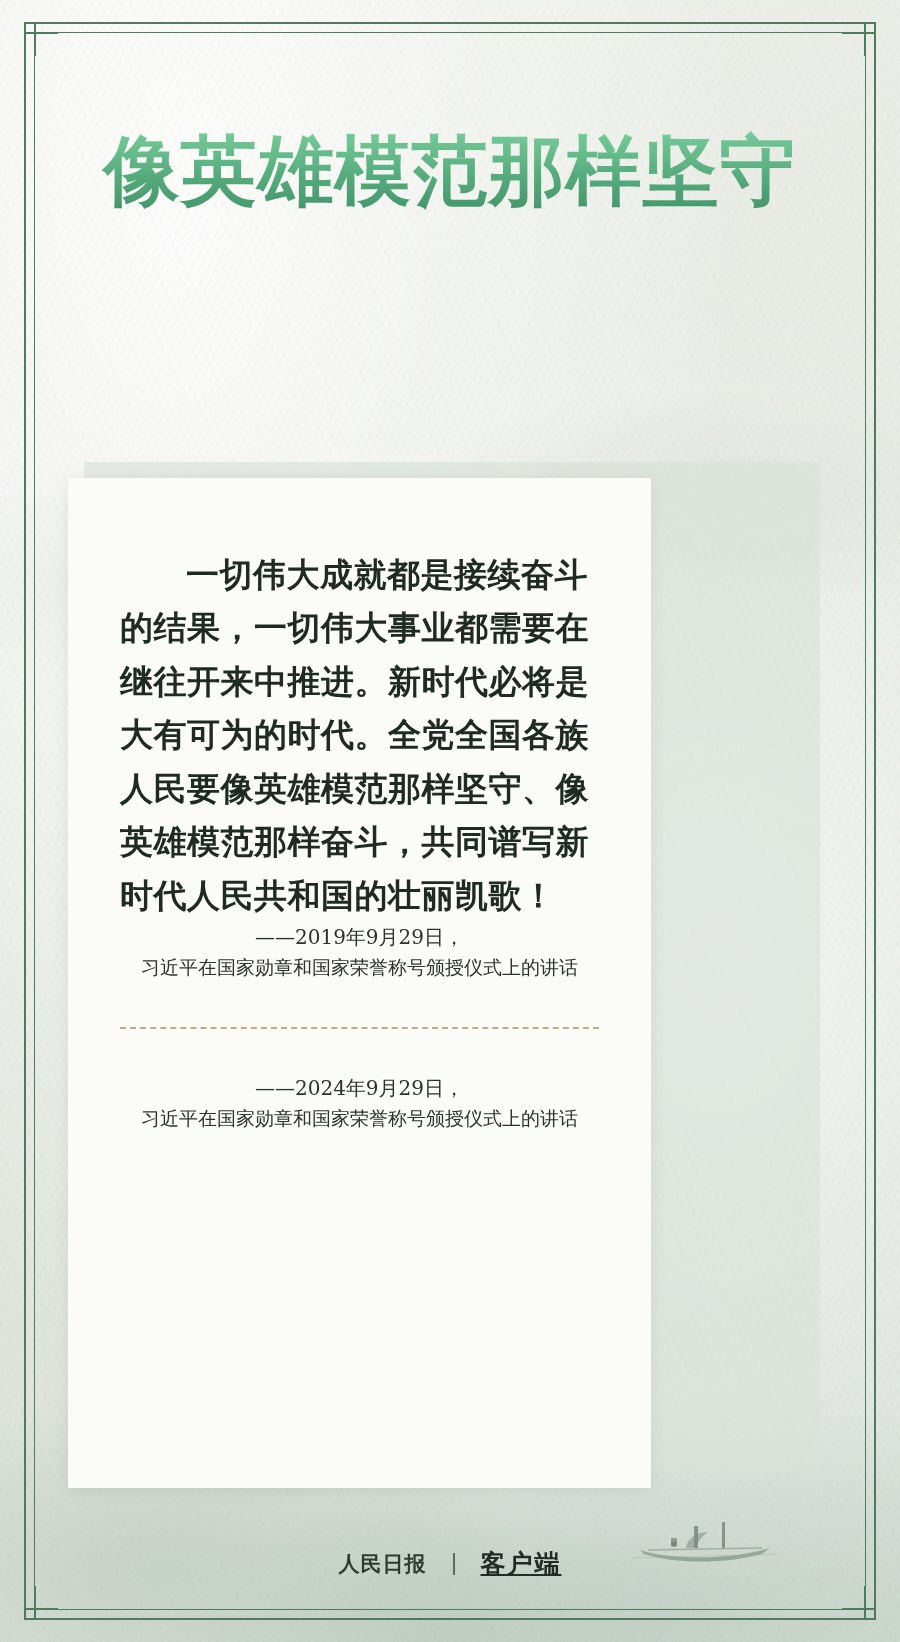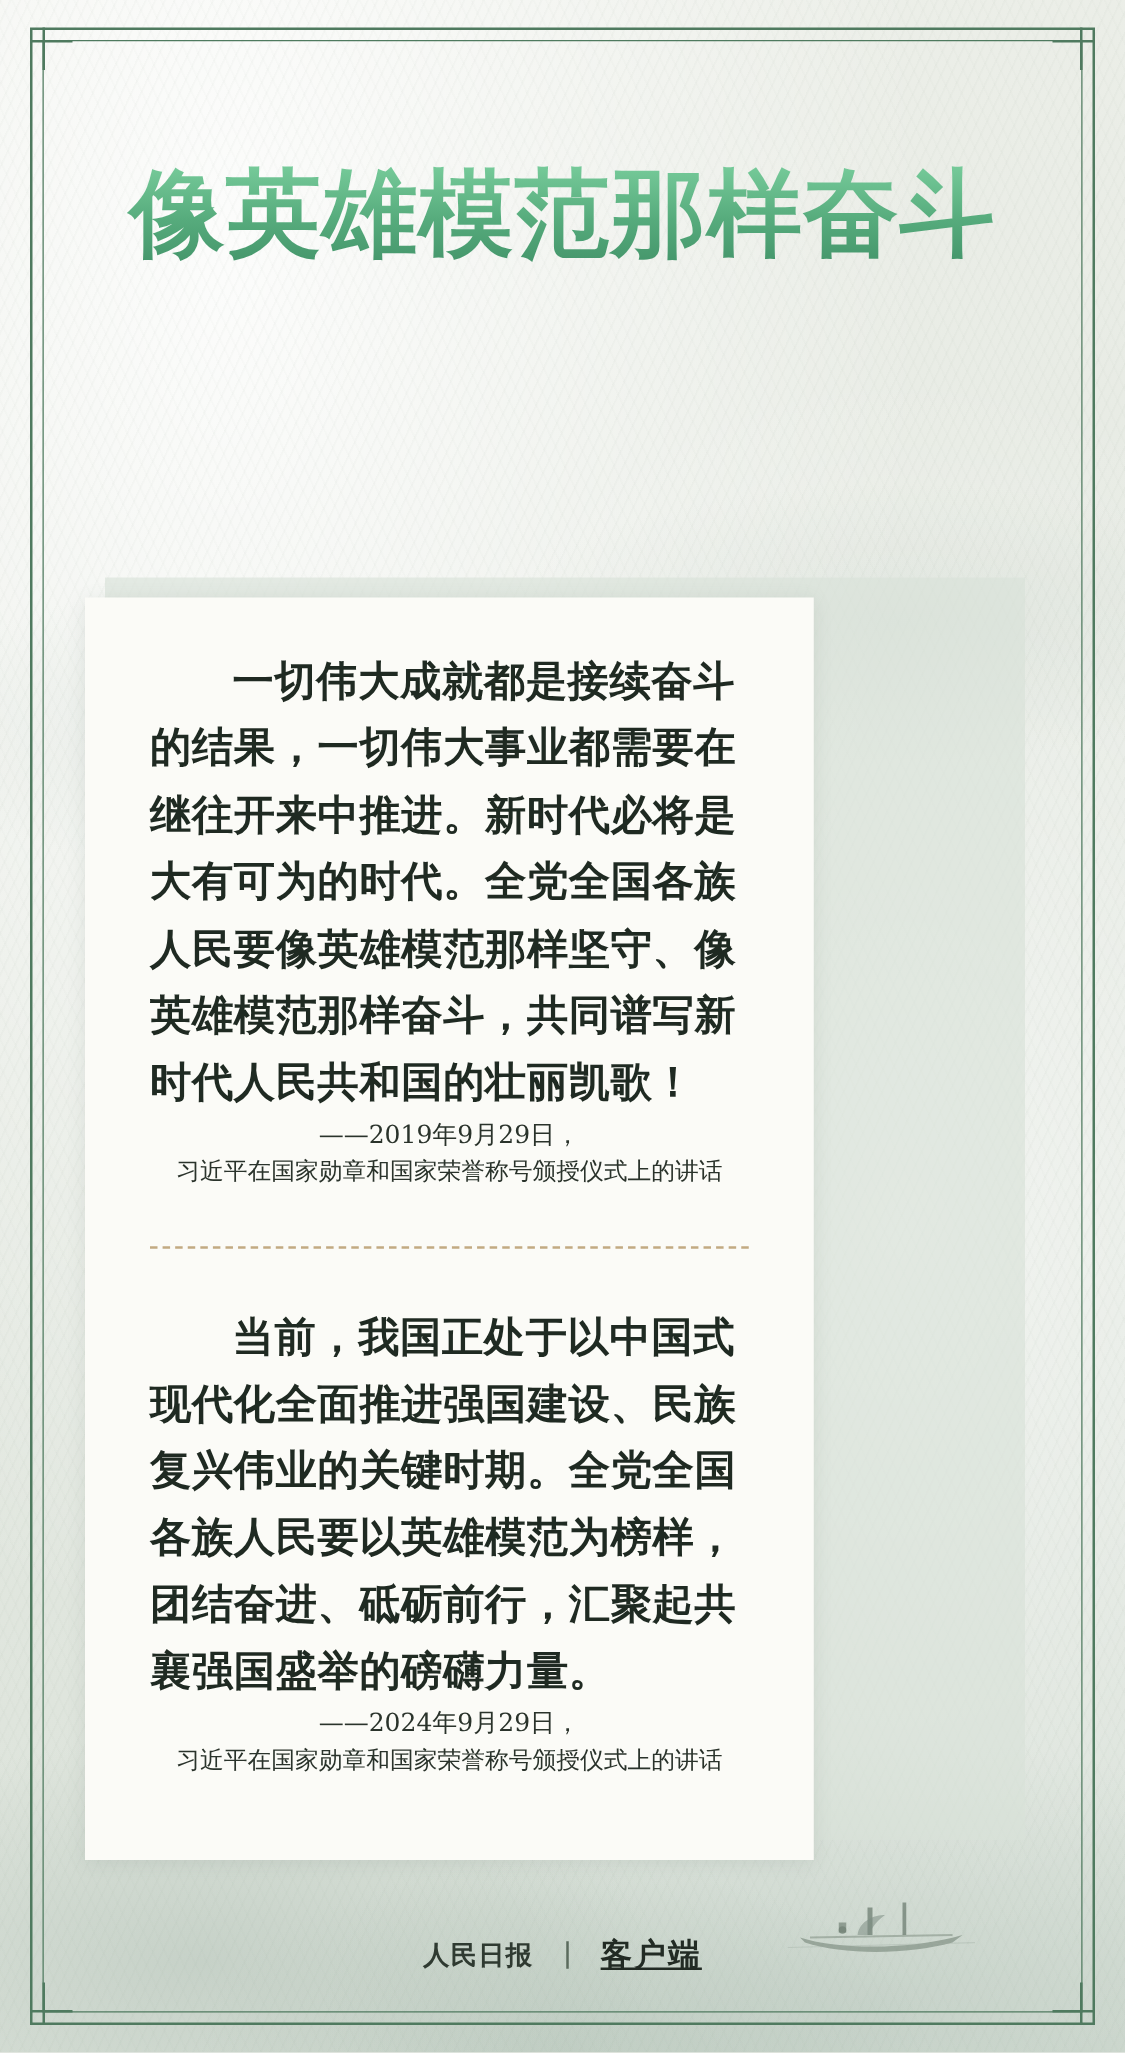--- a/index.html
+++ b/index.html
@@ -141,21 +141,21 @@
     opacity: 0.65;
   }
   .card {
     position: absolute;
     left: 68px;
     top: 478px;
     width: 583px;
     height: 1010px;
     background: #fbfbf7;
     box-sizing: border-box;
-    padding: 40px 52px 40px 52px;
+    padding: 70px 52px 40px 52px;
     box-shadow: 0 2px 14px rgba(90,110,95,0.12);
   }
 
   .quote-block { margin: 0; }
   .quote-text {
     font-family: "DejaVu Serif", serif;
     font-weight: 700;
     font-size: 33px;
     line-height: 1.62;
     color: #1f2a22;
@@ -249,39 +249,38 @@
   <div class="corner bl">
       <span class="h"></span>
       <span class="v"></span>
     </div>
   <div class="corner br">
       <span class="h"></span>
       <span class="v"></span>
     </div>
 
   <div class="headline">
-    <div class="headline-line">像英雄模范那样奋斗</div>
+    <div class="headline-line">像英雄模范那样坚守</div>
   </div>
 
   <div class="card-shadow"></div>
 
   <div class="card">
 
     <div class="quote-block">
       <p class="quote-text">一切伟大成就都是接续奋斗的结果，一切伟大事业都需要在继往开来中推进。新时代必将是大有可为的时代。全党全国各族人民要像英雄模范那样坚守、像英雄模范那样奋斗，共同谱写新时代人民共和国的壮丽凯歌！</p>
       <div class="attrib">
         <div class="date">——2019年9月29日，</div>
         <div class="source">习近平在国家勋章和国家荣誉称号颁授仪式上的讲话</div>
       </div>
     </div>
 
     <hr class="divider">
 
     <div class="quote-block">
-      <p class="quote-text">当前，我国正处于以中国式现代化全面推进强国建设、民族复兴伟业的关键时期。全党全国各族人民要以英雄模范为榜样，团结奋进、砥砺前行，汇聚起共襄强国盛举的磅礴力量。</p>
       <div class="attrib">
         <div class="date">——2024年9月29日，</div>
         <div class="source">习近平在国家勋章和国家荣誉称号颁授仪式上的讲话</div>
       </div>
     </div>
 
   </div>
 
   <svg class="boat" viewBox="0 0 150 60">
     <path d="M10 42 C 40 52, 100 52, 140 40 L 132 46 C 96 56, 44 56, 14 46 Z" fill="#6f7f72" opacity="0.75"></path>

